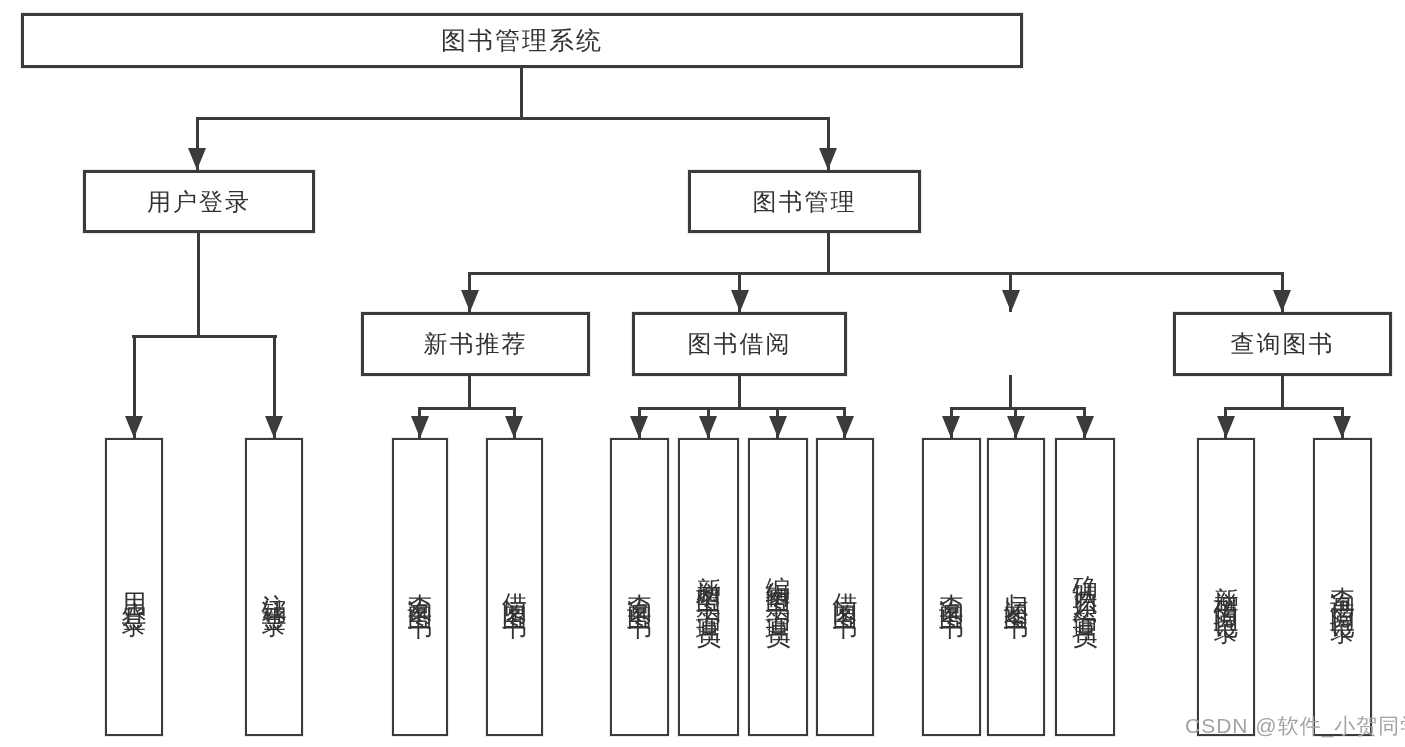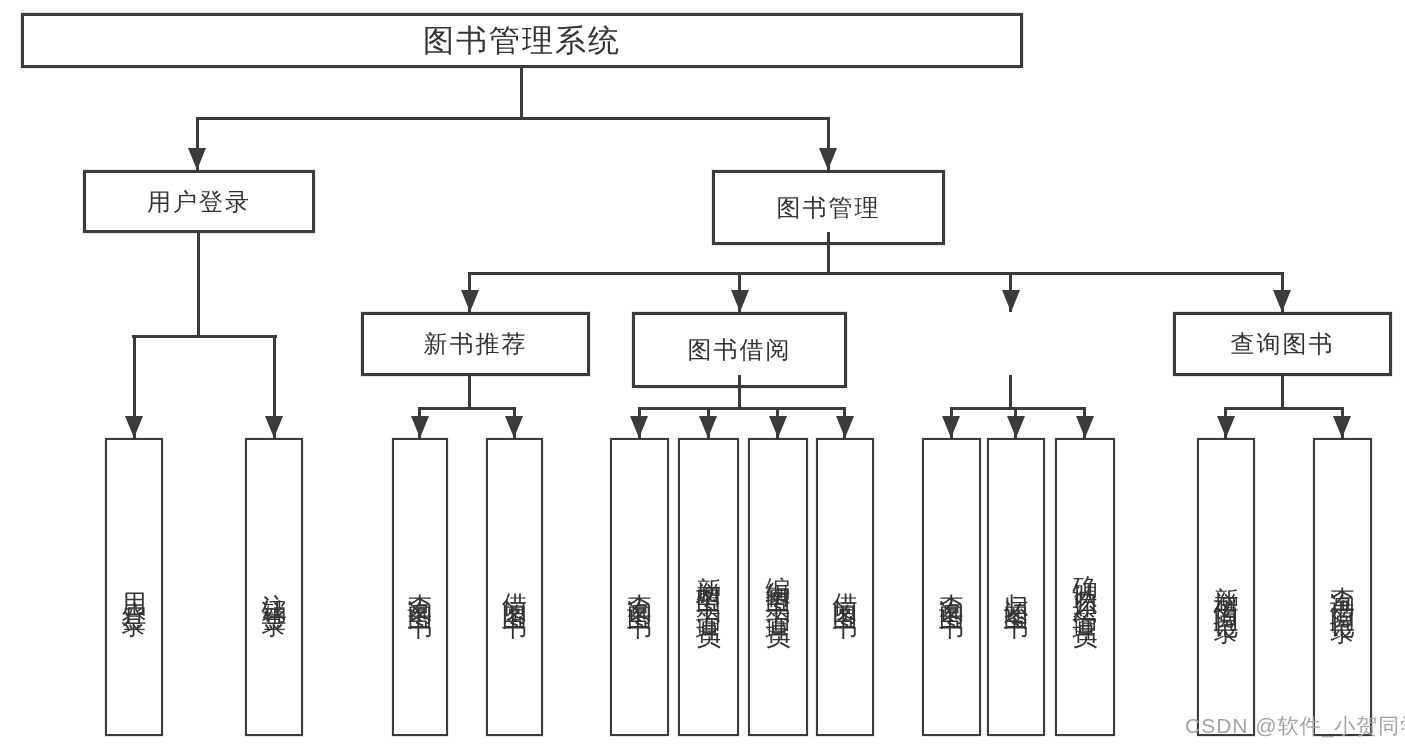--- a/index.html
+++ b/index.html
@@ -6,21 +6,21 @@
   .stage {
     position:relative; width:1405px; height:747px; background:#ffffff;
     font-family:"Liberation Sans","DejaVu Sans",sans-serif; overflow:hidden;
   }
   .box {
     position:absolute; box-sizing:border-box; background:#ffffff;
     border:3px solid #3b3b3b; display:flex; align-items:center; justify-content:center;
     color:#333333; font-size:24px; letter-spacing:2px; text-align:center;
     box-shadow:0 0 0 1px rgba(0,0,0,0.08);
   }
-  .root { font-size:31px; }
+  .root { font-size:25px; }
   .vbox {
     border-width:2px; writing-mode:vertical-rl; text-orientation:mixed;
     font-size:25px; letter-spacing:7px; line-height:1;
   }
   .hl { position:absolute; height:3px; background:#3b3b3b; }
   .vl { position:absolute; width:3px; background:#3b3b3b; }
   .ah {
     position:absolute; width:0; height:0;
     border-left:9px solid transparent; border-right:9px solid transparent;
     border-top:22px solid #3b3b3b;
@@ -28,24 +28,24 @@
   .wm { position:absolute; color:#a3a3a3; font-size:21px; letter-spacing:1px; white-space:nowrap; }
 </style>
 </head>
 <body>
 
 <div class="stage">
 
   <div class="box root" style="left:21px;top:13px;width:1002px;height:55px">图书管理系统</div>
 
   <div class="box" style="left:83px;top:170px;width:232px;height:63px">用户登录</div>
-  <div class="box" style="left:712px;top:170px;width:233px;height:75px">图书管理</div>
+  <div class="box" style="left:688px;top:170px;width:233px;height:63px">图书管理</div>
 
   <div class="box" style="left:361px;top:312px;width:229px;height:64px">新书推荐</div>
-  <div class="box" style="left:632px;top:312px;width:215px;height:76px">图书借阅</div>
+  <div class="box" style="left:632px;top:312px;width:215px;height:64px">图书借阅</div>
   <div class="box" style="left:1173px;top:312px;width:219px;height:64px">查询图书</div>
 
   <div class="box vbox" style="left:105px;top:438px;width:58px;height:298px">用户登录</div>
   <div class="box vbox" style="left:245px;top:438px;width:58px;height:298px">注销登录</div>
 
   <div class="box vbox" style="left:392px;top:438px;width:56px;height:298px">查询图书</div>
   <div class="box vbox" style="left:486px;top:438px;width:57px;height:298px">借阅图书</div>
 
   <div class="box vbox" style="left:610px;top:438px;width:59px;height:298px">查询图书</div>
   <div class="box vbox" style="left:678px;top:438px;width:61px;height:298px">新增图书（管理员）</div>

